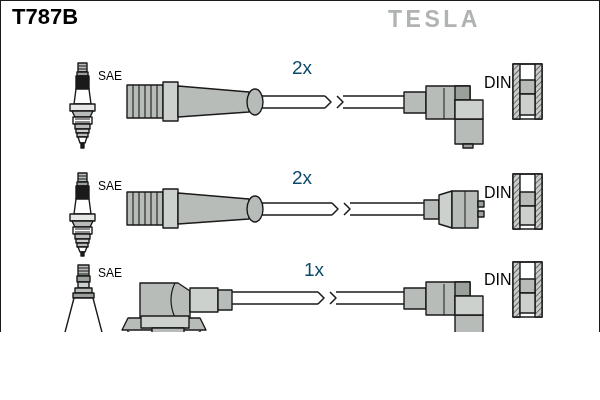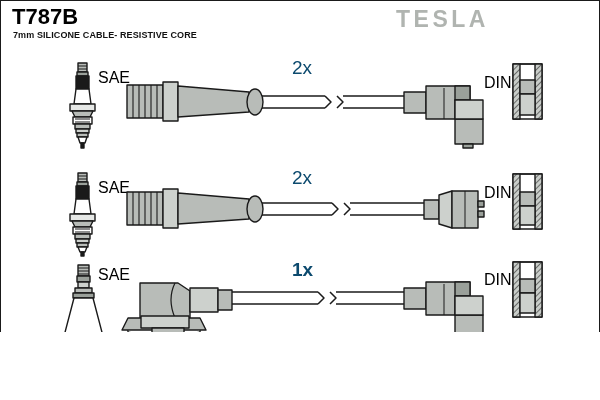--- a/index.html
+++ b/index.html
@@ -36,38 +36,38 @@
     position: absolute;
     left: 13px; top: 31px;
     font-size: 9px;
     font-weight: bold;
     letter-spacing: 0.1px;
     color: #111111;
     line-height: 1;
   }
   #brand {
     position: absolute;
-    left: 396px; top: 8px;
+    left: 388px; top: 8px;
     font-size: 23px;
     font-weight: bold;
     letter-spacing: 3.5px;
     color: #b0b4b0;
     line-height: 1;
   }
   
   .qty {
     position: absolute;
     font-size: 19px;
     font-weight: normal;
     color: #0c4a6e;
     line-height: 1;
   }
   .sae-label {
     position: absolute;
-    font-size: 16px;
+    font-size: 12px;
     color: #000000;
     line-height: 1;
   }
   .din-label {
     position: absolute;
     font-size: 16px;
     color: #000000;
     line-height: 1;
   }
   .svg-layer {
@@ -79,26 +79,25 @@
   }
 </style>
 </head>
 <body>
 
 <div id="page">
 
   <div id="frame"></div>
 
   <div id="title">T787B</div>
-  <div id="subtitle">7mm SILICONE CABLE- RESISTIVE CORE</div>
   <div id="brand">TESLA</div>
 
   <div class="qty" style="left:292px; top:58px;">2x</div>
   <div class="qty" style="left:292px; top:168px;">2x</div>
-  <div class="qty" style="left:292px; top:260px;font-weight:bold;">1x</div>
+  <div class="qty" style="left:304px; top:260px;">1x</div>
 
   <div class="sae-label" style="left:98px; top:70px;">SAE</div>
   <div class="sae-label" style="left:98px; top:180px;">SAE</div>
   <div class="sae-label" style="left:98px; top:267px;">SAE</div>
 
   <div class="din-label" style="left:484px; top:75px;">DIN</div>
   <div class="din-label" style="left:484px; top:185px;">DIN</div>
   <div class="din-label" style="left:484px; top:272px;">DIN</div>
 
   <svg class="svg-layer" viewBox="0 0 600 400" xmlns="http://www.w3.org/2000/svg">

